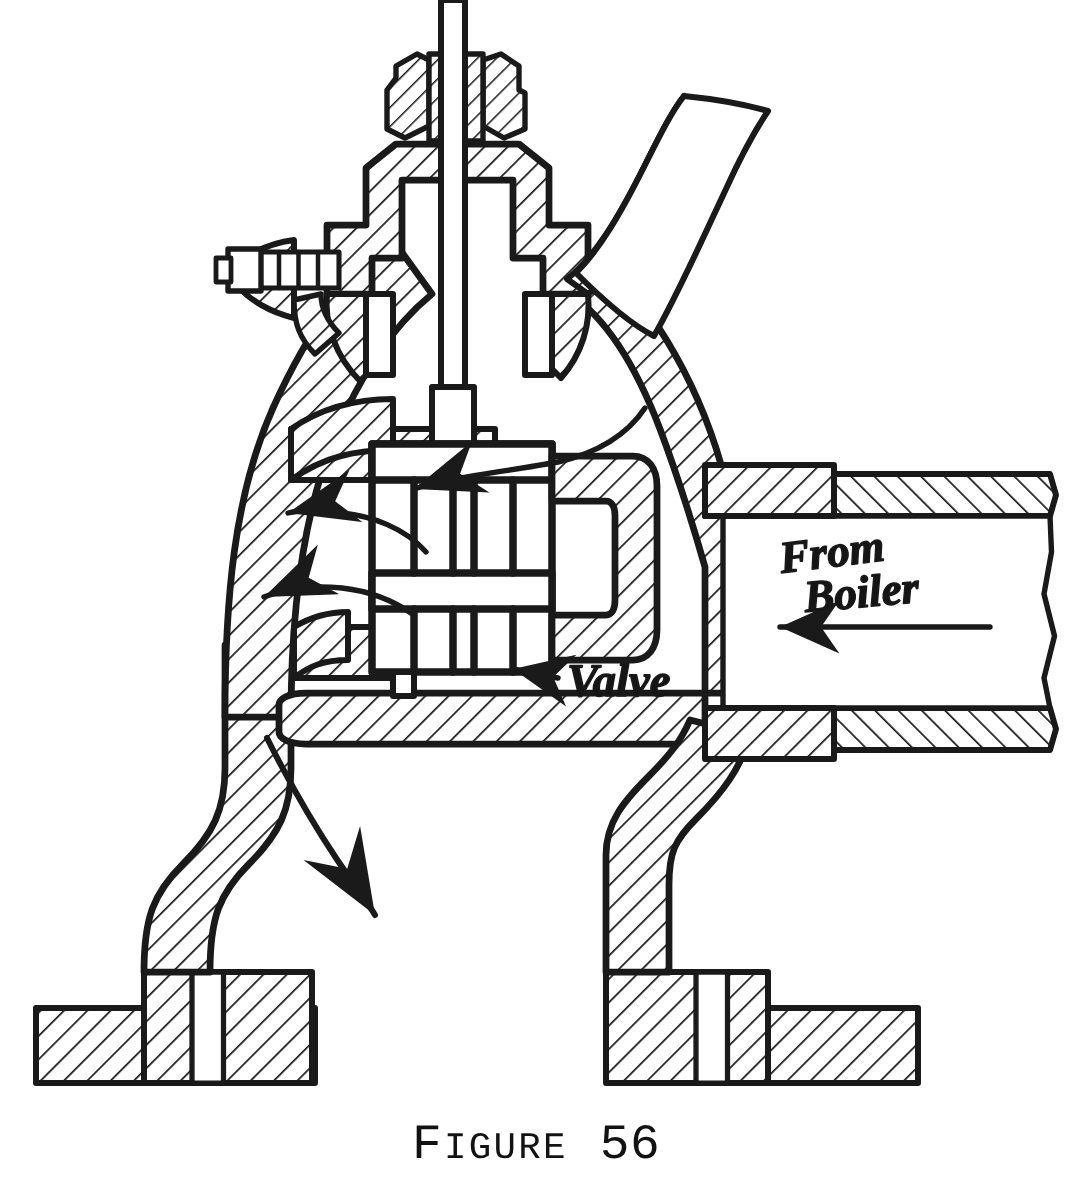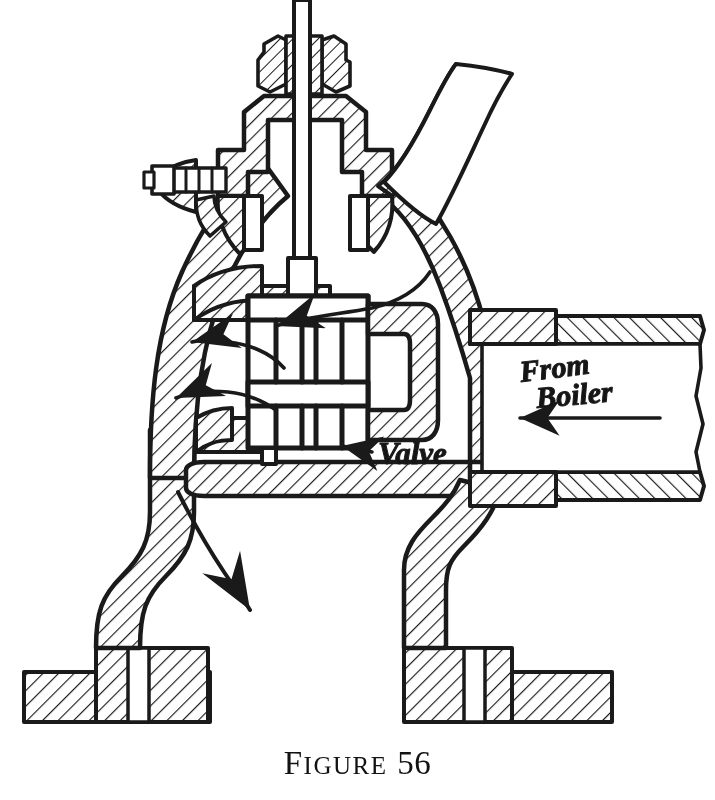--- a/index.html
+++ b/index.html
@@ -24,21 +24,21 @@
     display: block;
     width: 715px;
     height: 800px;
   }
   .caption {
     position: absolute;
     left: 0;
     top: 745px;
     width: 715px;
     text-align: center;
-    font-family: Liberation Serif, serif;
+    font-family: Liberation Mono, monospace;
     font-size: 33px;
     letter-spacing: 1.5px;
     color: #121212;
   }
   .caption .smallcap-lead { font-size: 33px; }
   .caption .smallcaps { font-size: 25px; }
   .caption .num { font-size: 33px; letter-spacing: 0.5px; }
   .lbl {
     font-family: "Liberation Serif", serif;
     font-style: italic;

